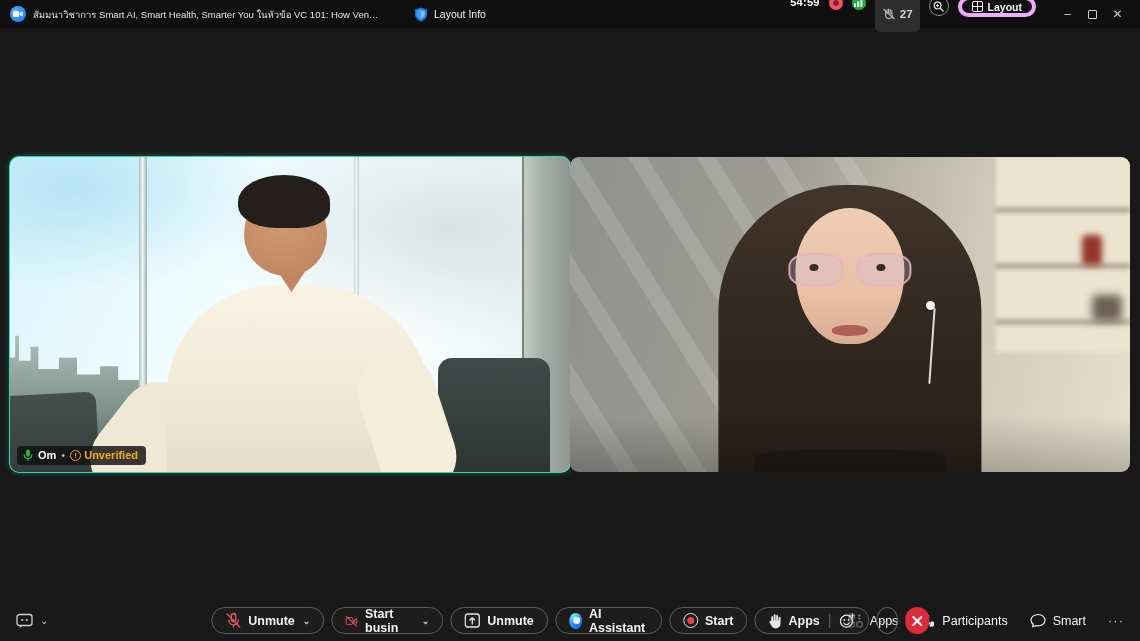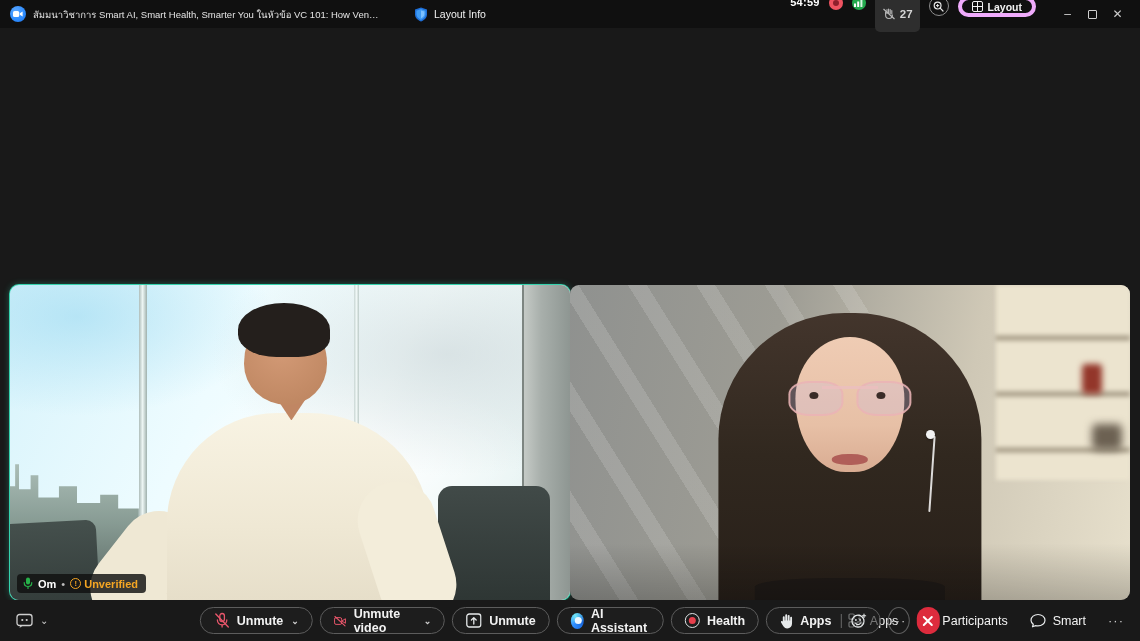--- a/index.html
+++ b/index.html
@@ -32,21 +32,21 @@
                 display:flex; align-items:center; justify-content:center; }
   .layout-btn { display:flex; align-items:center; gap:5px; border:4px solid #f0abfc;
                 border-radius:11px; height:21px; padding:0 10px; color:#f2f2f2;
                 font-size:10.5px; font-weight:bold; }
   .win-ctrls { display:flex; align-items:center; gap:0; margin-left:10px; }
   .win-btn { width:25px; height:24px; display:flex; align-items:center; justify-content:center;
              color:#cfcfcf; font-size:12px; }
   .max-glyph { width:9px; height:9px; border:1px solid #cfcfcf; border-radius:1px; display:block; }
 
   
-  .stage { height:572px; display:flex; align-items:flex-end; justify-content:center; 
+  .stage { height:572px; display:flex; align-items:center; justify-content:center; 
            background:#191919; }
   .tile { width:560px; height:315px; border-radius:9px; position:relative; overflow:hidden;
           background:#222; }
   .tile.active { outline:2.5px solid #35d3ae; outline-offset:-1px;
                  box-shadow:0 0 7px rgba(53,211,174,.45); }
 
   
   .scene-l { position:absolute; inset:0;
     background:
       radial-gradient(60% 55% at 78% 22%, rgba(195,206,210,.55), rgba(195,206,210,0) 70%),
@@ -310,42 +310,42 @@
       <span>Unmute</span>
       <span class="chev">⌄</span>
     </span>
 
     <span class="pill">
       <svg width="17" height="14" viewBox="0 0 17 14">
           <rect x="1" y="2.5" width="9.5" height="9" rx="2" stroke="#e8566b" stroke-width="1.3" fill="none"></rect>
           <path d="M11 6.8 15.5 4 v6 L11 7.2" stroke="#e8566b" stroke-width="1.3" fill="none" stroke-linejoin="round"></path>
           <line x1="1.5" y1="1" x2="15" y2="13.5" stroke="#e8566b" stroke-width="1.4" stroke-linecap="round"></line>
         </svg>
-      <span>Unmute video</span>
+      <span>Start busin</span>
       <span class="chev">⌄</span>
     </span>
 
     <span class="pill">
       <svg width="16" height="15" viewBox="0 0 16 15">
           <rect x="1" y="1" width="14" height="13" rx="2.5" stroke="#e6e9ea" stroke-width="1.3" fill="none"></rect>
           <path d="M8 11 V5 M5.6 7 8 4.6 10.4 7" stroke="#e6e9ea" stroke-width="1.3" fill="none" stroke-linecap="round" stroke-linejoin="round"></path>
         </svg>
       <span>Unmute</span>
     </span>
 
     <span class="pill">
       <span class="ai-orb"></span>
       <span>AI Assistant</span>
     </span>
 
     <span class="pill">
       <span class="rec-glyph">
           <i></i>
         </span>
-      <span>Health</span>
+      <span>Start</span>
     </span>
 
     <span class="pill">
       <svg width="13" height="16" viewBox="0 0 13 16">
           <path d="M3 8.5 V4.2 c0-.6.4-1 .95-1 .55 0 .95.4.95 1 V7.6 h.55 V2.2 c0-.6.4-1 .95-1 .55 0 .95.4.95 1 V7.6 h.55 V3 c0-.6.4-1 .95-1 .55 0 .95.4.95 1 v4.6 h.55 V4.8 c0-.6.4-1 .95-1 .55 0 .95.4.95 1 V10.6 c0 3-1.9 4.9-4.7 4.9 -2.3 0-3.6-1.2-4.6-3.2 L1.3 9.6 c-.3-.6-.1-1.2.4-1.5.5-.3 1.1-.1 1.3.4 Z" fill="#e6e9ea"></path>
         </svg>
       <span>Apps</span>
       <span class="divider"></span>
       <svg width="16" height="16" viewBox="0 0 16 16">
           <circle cx="7.2" cy="8.2" r="6" stroke="#e6e9ea" stroke-width="1.2" fill="none"></circle>

